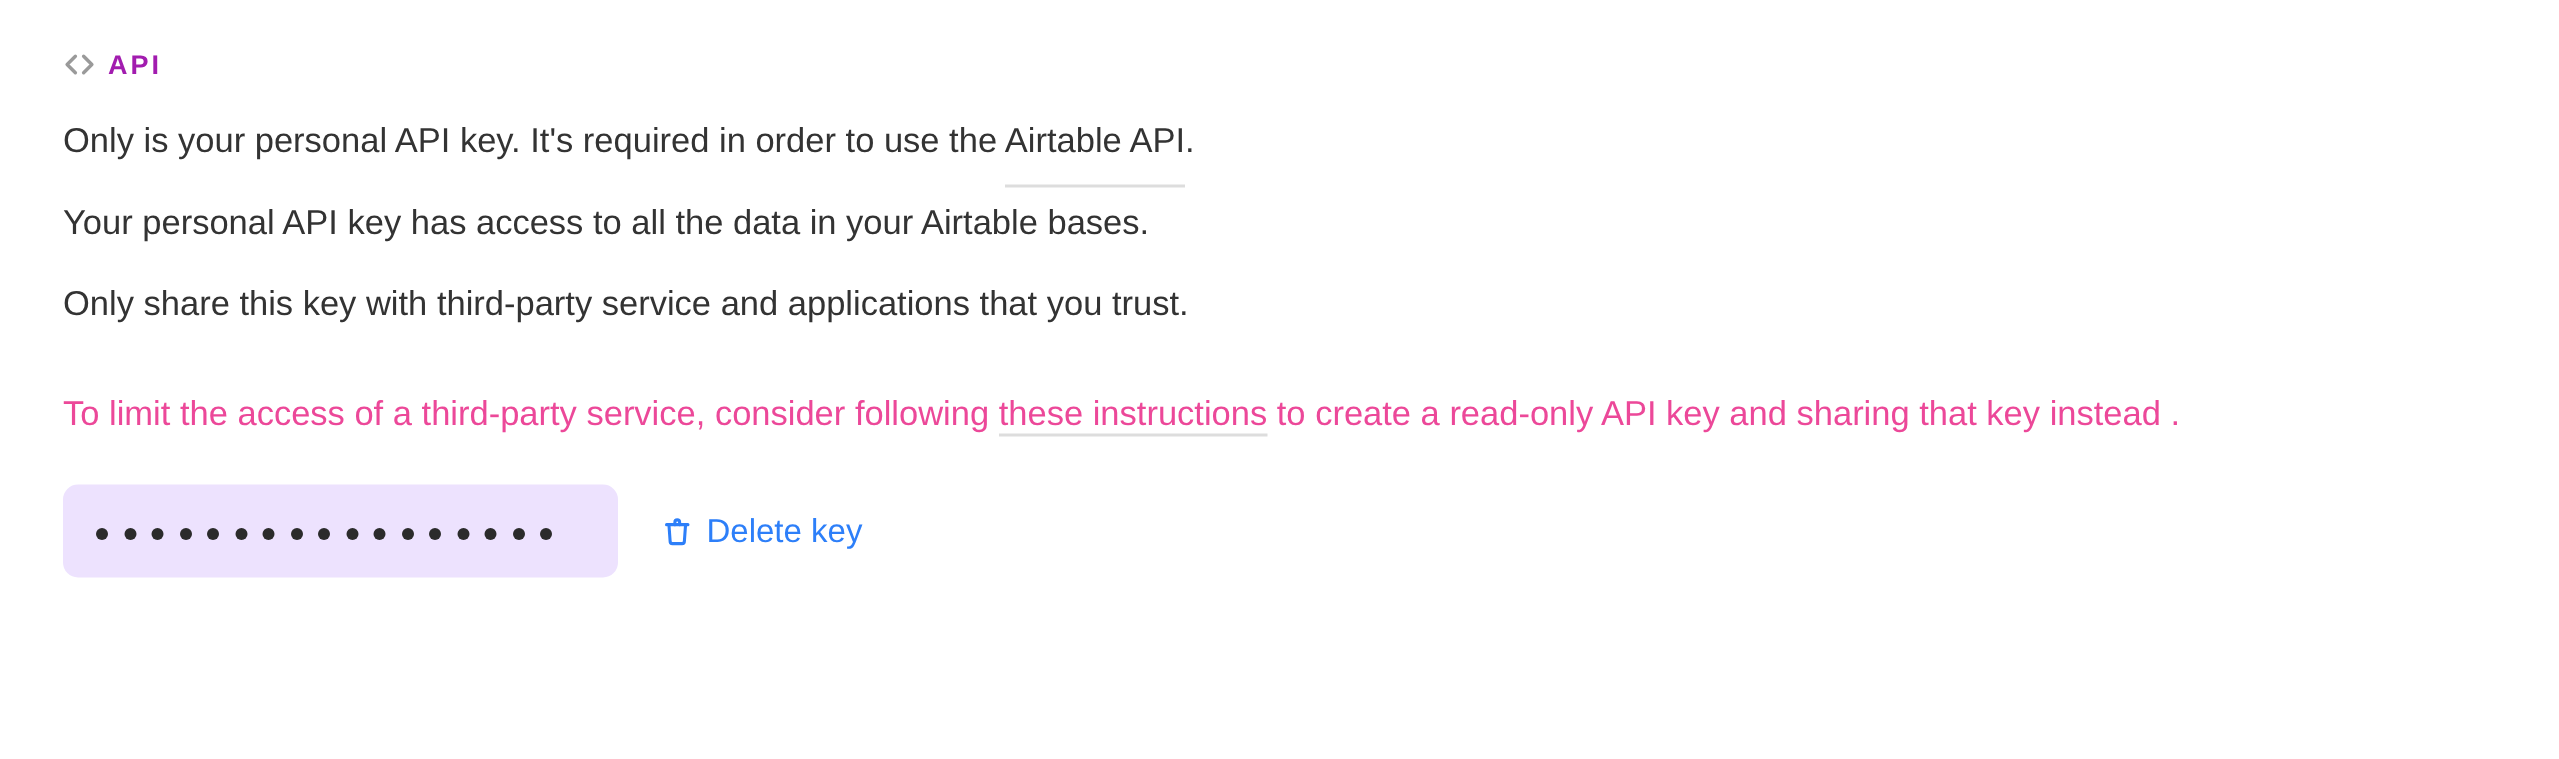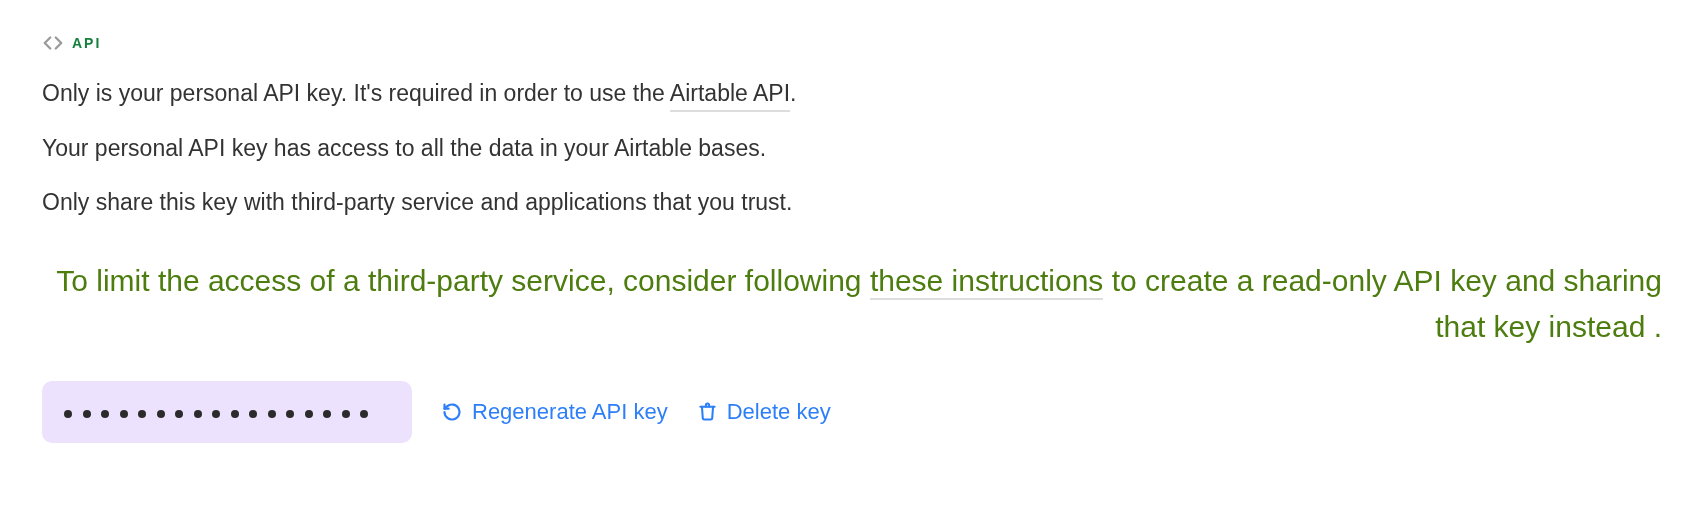--- a/index.html
+++ b/index.html
@@ -19,45 +19,44 @@
       align-items: center;
       gap: 8px;
       margin-bottom: 22px;
     }
     .section-header .icon {
       color: #9a9a9a;
       display: inline-flex;
       align-items: center;
     }
     .section-header .label {
-      color: #15803d;
-      font-size: 14px;
+      color: #a21caf;
+      font-size: 18px;
       font-weight: 600;
       letter-spacing: 2px;
       text-transform: uppercase;
     }
     .desc {
       font-size: 23px;
       line-height: 1.5;
       color: #333;
       margin-bottom: 20px;
     }
     .desc-muted {
-      font-size: 30px;
+      font-size: 23px;
       line-height: 1.55;
-      color: #4d7c0f;
+      color: #ec4899;
       margin-top: 38px;
       margin-bottom: 22px;
       max-width: 1620px;
-      text-align: right;
     }
     .link-underline {
       border-bottom: 2px solid #ddd;
       cursor: pointer;
-      padding-bottom: 4px;
+      padding-bottom: 17px;
     }
     .link-underline-muted {
       border-bottom: 2px solid #ddd;
       cursor: pointer;
       padding-bottom: 1px;
     }
     .actions-row {
       display: flex;
       align-items: center;
       gap: 30px;
@@ -140,29 +139,20 @@
         <span class="dot"></span>
         <span class="dot"></span>
         <span class="dot"></span>
         <span class="dot"></span>
         <span class="dot"></span>
         <span class="dot"></span>
       </span>
   </div>
   <a class="action-link">
     <span class="icon">
-      <svg width="20" height="20" viewBox="0 0 24 24" fill="none" stroke="#2d7ff9" stroke-width="2.6" stroke-linecap="round" stroke-linejoin="round">
-        <path d="M3 12a9 9 0 1 0 3-6.7L3 8"></path>
-        <polyline points="3 3 3 8 8 8"></polyline>
-      </svg>
-    </span>
-    <span>Regenerate API key</span>
-  </a>
-  <a class="action-link">
-    <span class="icon">
       <svg width="19" height="19" viewBox="0 0 24 24" fill="none" stroke="#2d7ff9" stroke-width="2.6" stroke-linecap="round" stroke-linejoin="round">
         <polyline points="3 6 5 6 21 6"></polyline>
         <path d="M19 6l-1 14a2 2 0 0 1-2 2H8a2 2 0 0 1-2-2L5 6"></path>
         <path d="M10 6V4a2 2 0 0 1 2-2h0a2 2 0 0 1 2 2v2"></path>
       </svg>
     </span>
     <span>Delete key</span>
   </a>
 </div>
 

